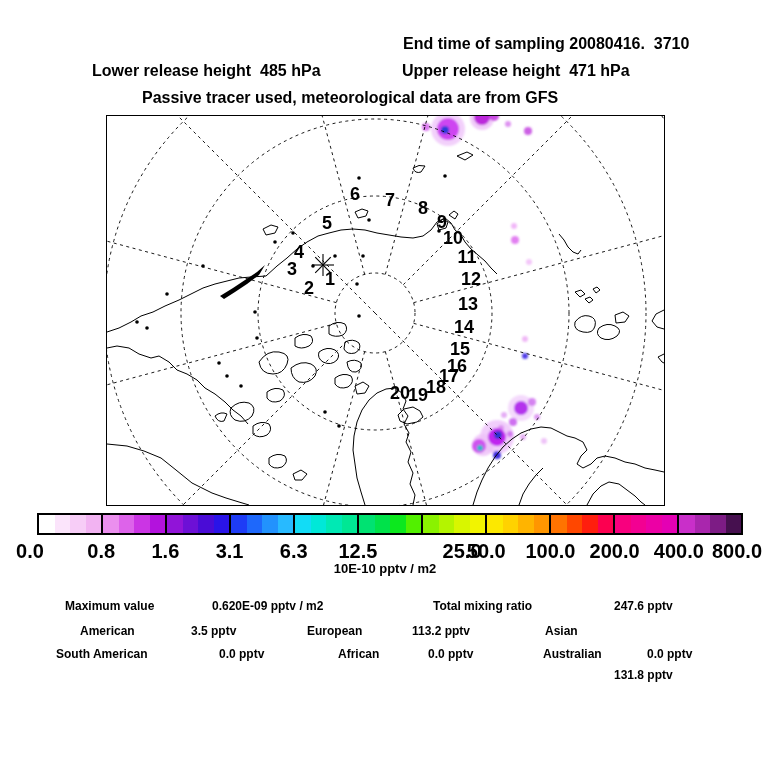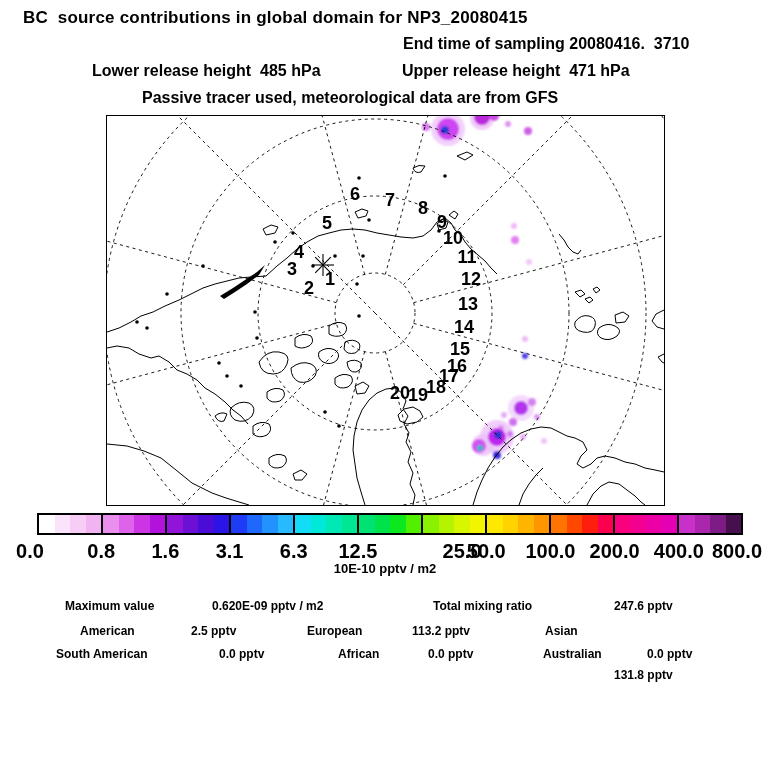--- a/index.html
+++ b/index.html
@@ -19,21 +19,20 @@
   .ticks{position:absolute;left:0;top:540px;width:768px;height:18px;}
   .ticks span{position:absolute;transform:translateX(-50%);font-weight:bold;font-size:20px;white-space:pre;}
   .unit{font-weight:bold;font-size:13px;transform:translateX(-50%);}
   .stat{font-weight:bold;font-size:12px;}
 </style>
 </head>
 <body>
 
 <div class="page">
 
-  <div class="abs hdr title" style="left:23px;top:8px;">BC  source contributions in global domain for NP3_20080415</div>
   <div class="abs hdr h2" style="left:403px;top:35px;">End time of sampling 20080416.  3710</div>
   <div class="abs hdr h2" style="left:92px;top:62px;">Lower release height  485 hPa</div>
   <div class="abs hdr h2" style="left:402px;top:62px;">Upper release height  471 hPa</div>
   <div class="abs hdr h2" style="left:142px;top:89px;">Passive tracer used, meteorological data are from GFS</div>
 
   <div class="mapbox">
     <svg id="mapsvg" width="557" height="389" viewBox="0 0 557 389">
       <defs>
         <filter id="soft" x="-30%" y="-30%" width="160%" height="160%">
           <feGaussianBlur stdDeviation="1.3"></feGaussianBlur>
@@ -262,21 +261,21 @@
       <span style="left: 737px;">800.0</span>
     </div>
   <div class="abs unit" style="left:385px;top:561px;">10E-10 pptv / m2</div>
 
   <div class="abs stat" style="left:65px;top:599px;">Maximum value</div>
   <div class="abs stat" style="left:212px;top:599px;">0.620E-09 pptv / m2</div>
   <div class="abs stat" style="left:433px;top:599px;">Total mixing ratio</div>
   <div class="abs stat" style="left:614px;top:599px;">247.6 pptv</div>
 
   <div class="abs stat" style="left:80px;top:624px;">American</div>
-  <div class="abs stat" style="left:191px;top:624px;">2.5 pptv</div>
+  <div class="abs stat" style="left:191px;top:624px;">3.5 pptv</div>
   <div class="abs stat" style="left:307px;top:624px;">European</div>
   <div class="abs stat" style="left:412px;top:624px;">113.2 pptv</div>
   <div class="abs stat" style="left:545px;top:624px;">Asian</div>
   <div class="abs stat" style="left:614px;top:624px;margin-top:44px;">131.8 pptv</div>
 
   <div class="abs stat" style="left:56px;top:647px;">South American</div>
   <div class="abs stat" style="left:219px;top:647px;">0.0 pptv</div>
   <div class="abs stat" style="left:338px;top:647px;">African</div>
   <div class="abs stat" style="left:428px;top:647px;">0.0 pptv</div>
   <div class="abs stat" style="left:543px;top:647px;">Australian</div>

